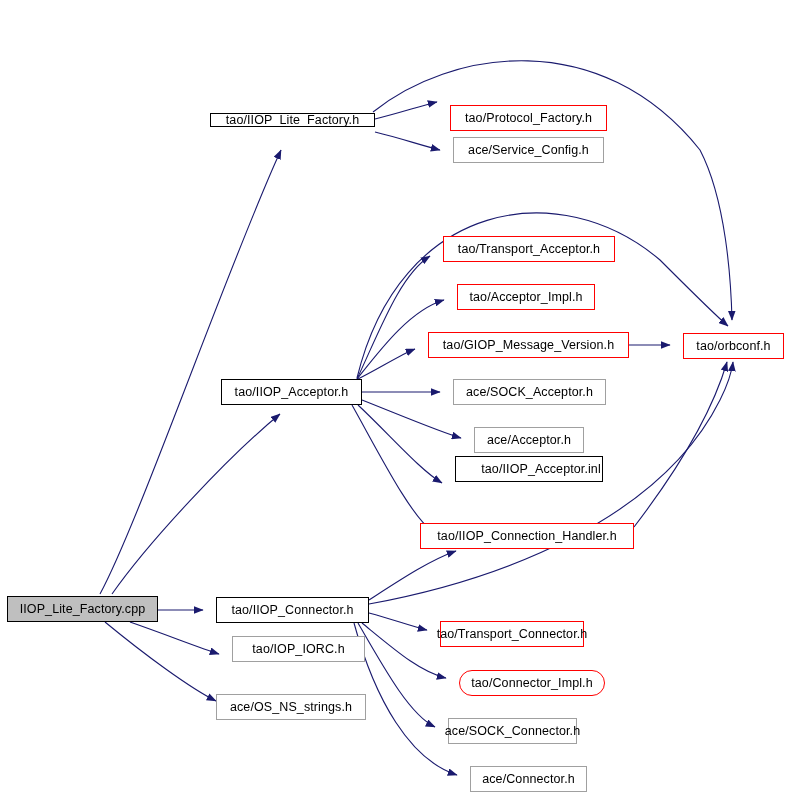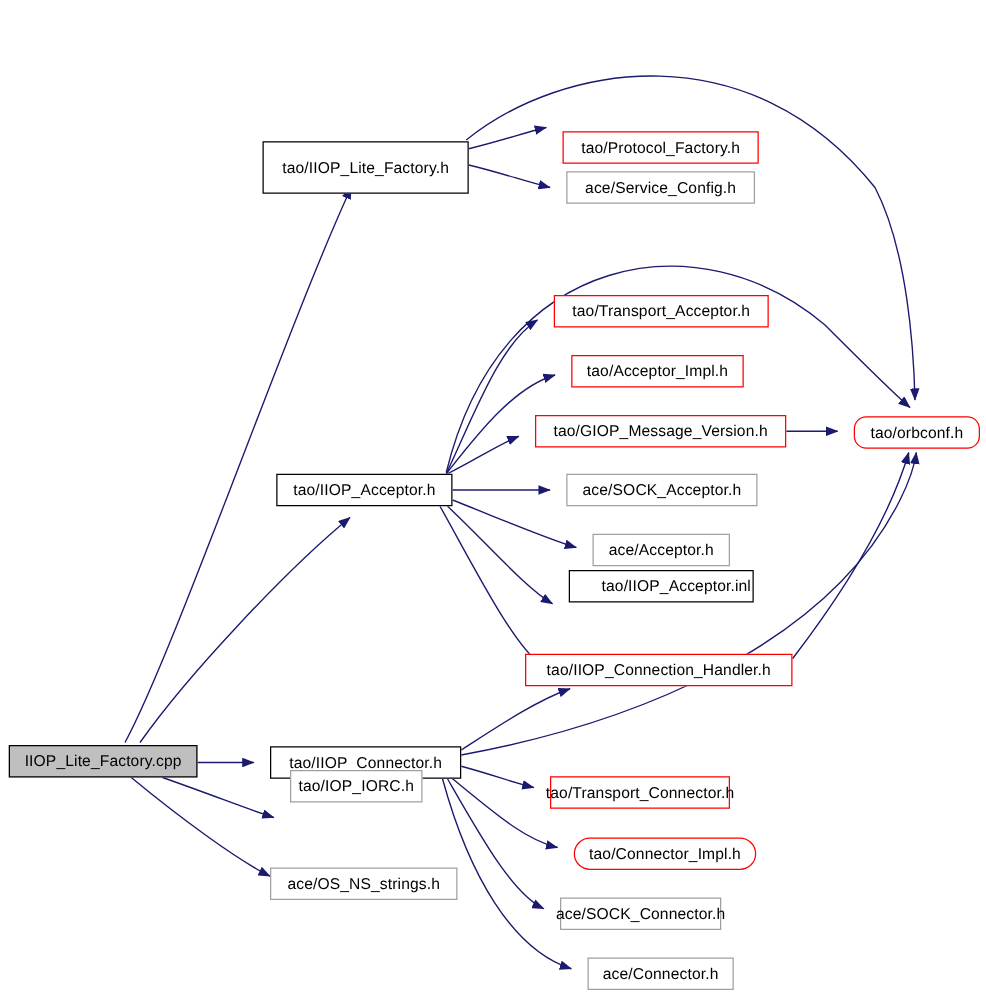--- a/index.html
+++ b/index.html
@@ -98,30 +98,30 @@
         <path d="M 369 613 C 395 620, 410 626, 427 630" fill="none" stroke="#1a1a6e" stroke-width="1.1" marker-end="url(#arrowhead)"></path>
         <path d="M 362 623 C 395 650, 420 672, 446 678" fill="none" stroke="#1a1a6e" stroke-width="1.1" marker-end="url(#arrowhead)"></path>
         <path d="M 358 623 C 385 670, 410 715, 435 727" fill="none" stroke="#1a1a6e" stroke-width="1.1" marker-end="url(#arrowhead)"></path>
         <path d="M 354 623 C 375 700, 410 760, 457 775" fill="none" stroke="#1a1a6e" stroke-width="1.1" marker-end="url(#arrowhead)"></path>
       </g>
   </svg>
   <div id="node-layer">
       <div class="node current" style="left: 7px; top: 596px; width: 151px; height: 26px;">
         <span class="label">IIOP_Lite_Factory.cpp</span>
       </div>
-      <div class="node black" style="left: 210px; top: 113px; width: 165px; height: 42px;">
+      <div class="node black" style="left: 210px; top: 113px; width: 165px; height: 14px;">
         <span class="label">tao/IIOP_Lite_Factory.h</span>
       </div>
       <div class="node red" style="left: 450px; top: 105px; width: 157px; height: 26px;">
         <span class="label">tao/Protocol_Factory.h</span>
       </div>
       <div class="node grey" style="left: 453px; top: 137px; width: 151px; height: 26px;">
         <span class="label">ace/Service_Config.h</span>
       </div>
-      <div class="node red" style="left: 683px; top: 333px; width: 101px; height: 26px; border-radius: 10px;">
+      <div class="node red" style="left: 683px; top: 333px; width: 101px; height: 26px;">
         <span class="label">tao/orbconf.h</span>
       </div>
       <div class="node red" style="left: 443px; top: 236px; width: 172px; height: 26px;">
         <span class="label">tao/Transport_Acceptor.h</span>
       </div>
       <div class="node red" style="left: 457px; top: 284px; width: 138px; height: 26px;">
         <span class="label">tao/Acceptor_Impl.h</span>
       </div>
       <div class="node red" style="left: 428px; top: 332px; width: 201px; height: 26px;">
         <span class="label">tao/GIOP_Message_Version.h</span>
@@ -140,21 +140,21 @@
       </div>
       <div class="node red" style="left: 420px; top: 523px; width: 214px; height: 26px;">
         <span class="label">tao/IIOP_Connection_Handler.h</span>
       </div>
       <div class="node black" style="left: 216px; top: 597px; width: 153px; height: 26px;">
         <span class="label">tao/IIOP_Connector.h</span>
       </div>
       <div class="node red" style="left: 440px; top: 621px; width: 144px; height: 26px;">
         <span class="label">tao/Transport_Connector.h</span>
       </div>
-      <div class="node grey" style="left: 232px; top: 616px; width: 106px; height: 26px;">
+      <div class="node grey" style="left: 232px; top: 636px; width: 133px; height: 26px;">
         <span class="label">tao/IOP_IORC.h</span>
       </div>
       <div class="node red" style="left: 459px; top: 670px; width: 146px; height: 26px; border-radius: 13px;">
         <span class="label">tao/Connector_Impl.h</span>
       </div>
       <div class="node grey" style="left: 216px; top: 694px; width: 150px; height: 26px;">
         <span class="label">ace/OS_NS_strings.h</span>
       </div>
       <div class="node grey" style="left: 448px; top: 718px; width: 129px; height: 26px;">
         <span class="label">ace/SOCK_Connector.h</span>

